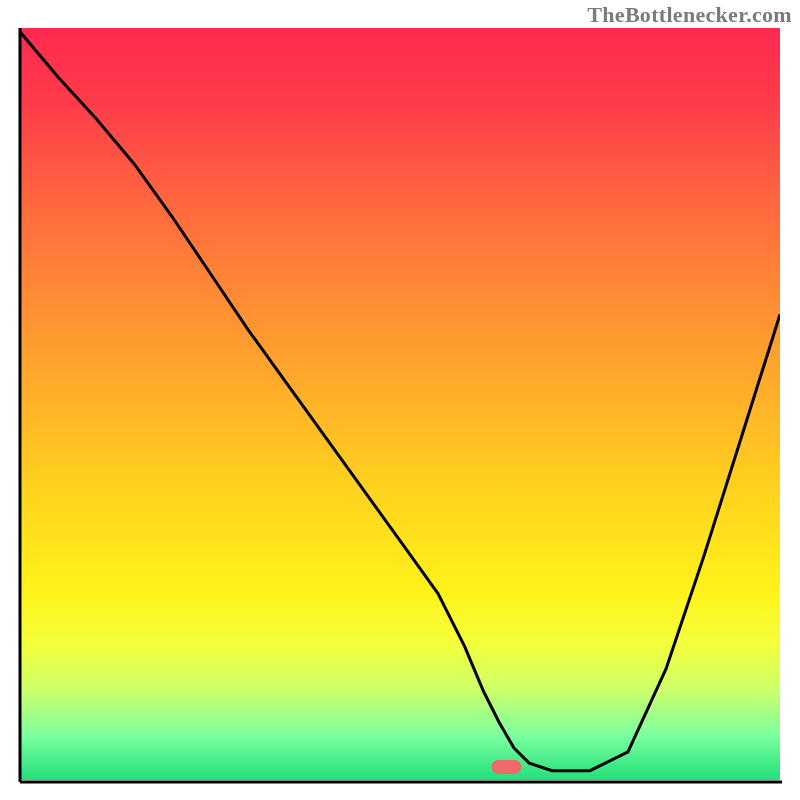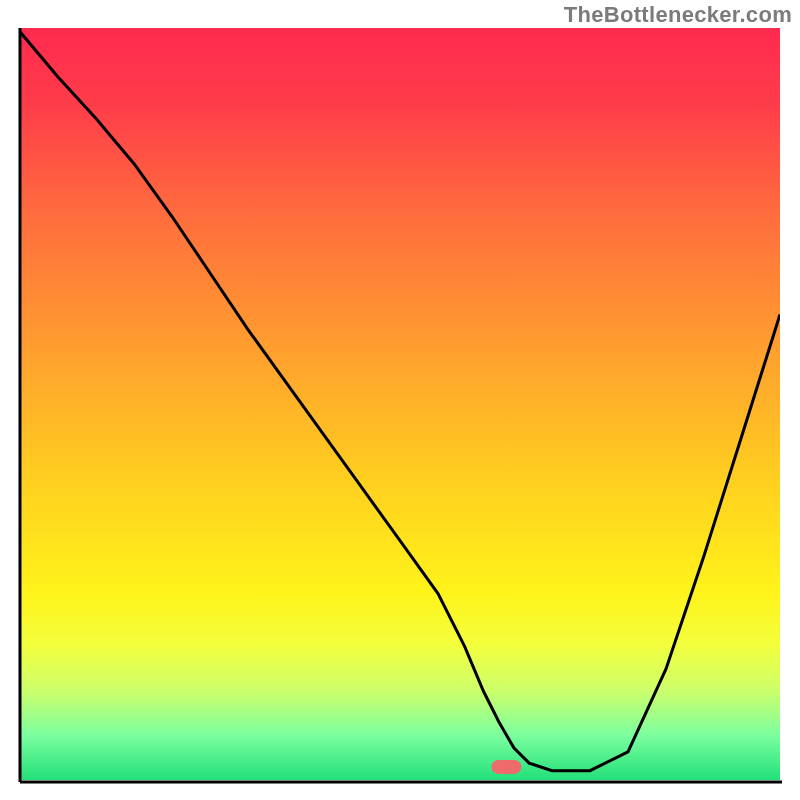--- a/index.html
+++ b/index.html
@@ -9,20 +9,21 @@
     height: 800px;
     overflow: hidden;
     font-family: Arial, Helvetica, sans-serif;
   }
   .frame {
     position: relative;
     width: 800px;
     height: 800px;
     box-sizing: border-box;
     background: #ffffff;
+    font-family: Liberation Serif, serif;
   }
   .watermark {
     position: absolute;
     top: 2px;
     right: 8px;
     font-size: 22px;
     font-weight: 600;
     color: #7b7b7b;
     letter-spacing: 0.3px;
     z-index: 20;

